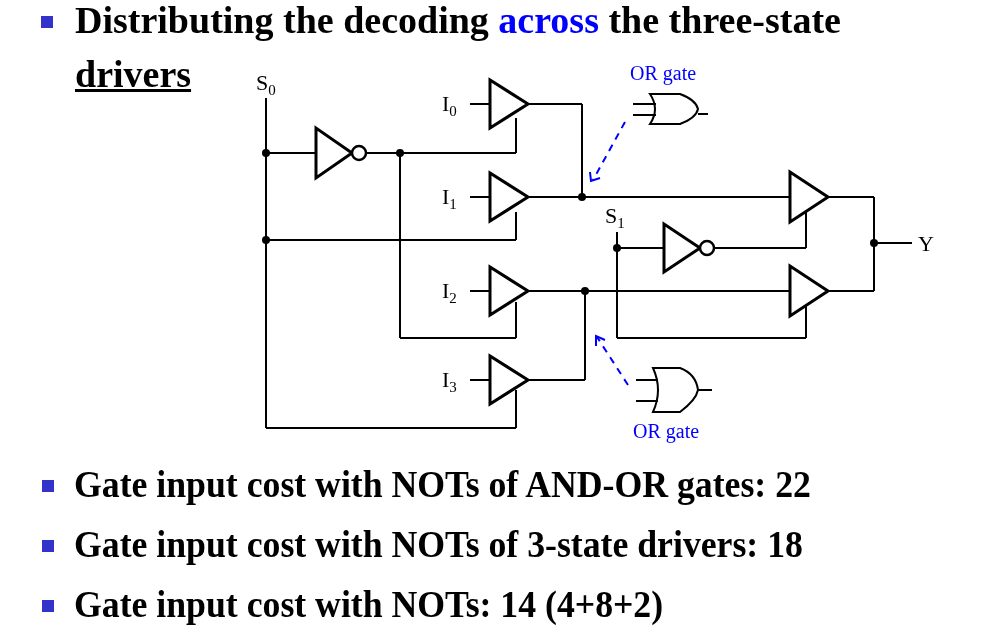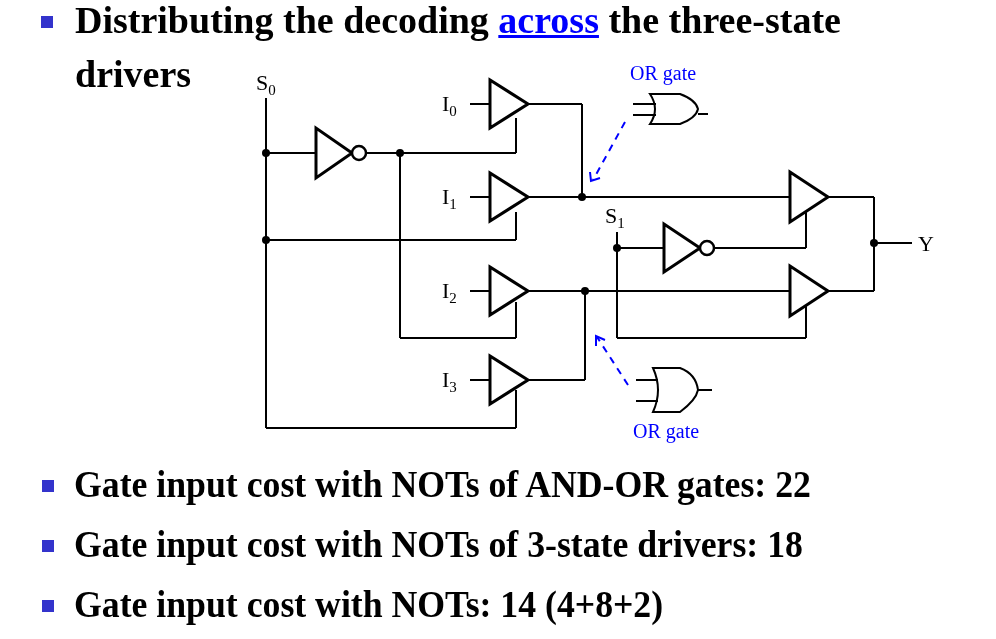--- a/index.html
+++ b/index.html
@@ -2,39 +2,39 @@
 <html><head>
 <meta charset="utf-8">
 <style>
   html, body { margin: 0; padding: 0; background: #ffffff; }
   body { width: 996px; height: 639px; position: relative; overflow: hidden;
          font-family: "Liberation Serif", "DejaVu Serif", serif; }
   .bullet { position: absolute; width: 12px; height: 12px; background: #3333cc; }
   .line { position: absolute; font-weight: bold; color: #000; white-space: nowrap; }
   .title { font-size: 38px; }
   .cost { font-size: 38px; transform-origin: left top; }
-  .accent { color: #0000ff; text-decoration: underline; }
+  .accent { color: #0000ff; }
   svg { position: absolute; left: 0; top: 0; }
   .wire { stroke: #000; stroke-width: 2; fill: none; }
   .gate { stroke: #000; stroke-width: 3; fill: #fff; }
   .dot { fill: #000; }
   .lbl { font-family: "Liberation Serif", serif; font-size: 22px; fill: #000; }
   .sub { font-size: 15px; }
   .blue { fill: #0000ff; font-size: 20px; }
   .dash { stroke: #0000ff; stroke-width: 2; stroke-dasharray: 7 6; fill: none; }
   .orgate { stroke: #000; stroke-width: 2; fill: #fff; }
 </style>
 </head>
 <body>
 
 <div class="bullet" style="left:41px;top:16px;"></div>
 <div class="line title" style="left:75px;top:-2px;">
   <span>Distributing the decoding </span><span class="accent">across</span><span> the three-state</span>
 </div>
-<div class="line title" style="left:75px;top:52px;">drivers</div>
+<div class="line title" style="left:75px;top:52px;text-decoration:underline;">drivers</div>
 
 <svg width="996" height="460" viewBox="0 0 996 460">
 
   <line class="wire" x1="266" y1="98" x2="266" y2="428"></line>
   <line class="wire" x1="266" y1="428" x2="516" y2="428"></line>
   <line class="wire" x1="516" y1="428" x2="516" y2="390"></line>
   <line class="wire" x1="266" y1="153" x2="316" y2="153"></line>
   <line class="wire" x1="266" y1="240" x2="516" y2="240"></line>
   <line class="wire" x1="516" y1="240" x2="516" y2="212"></line>
   <circle class="dot" cx="266" cy="153" r="4"></circle>

